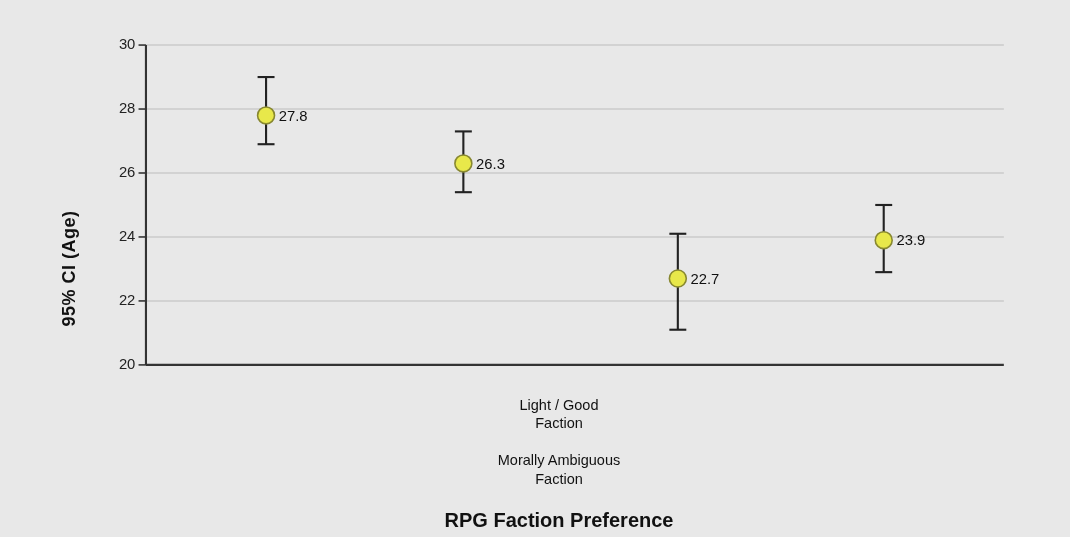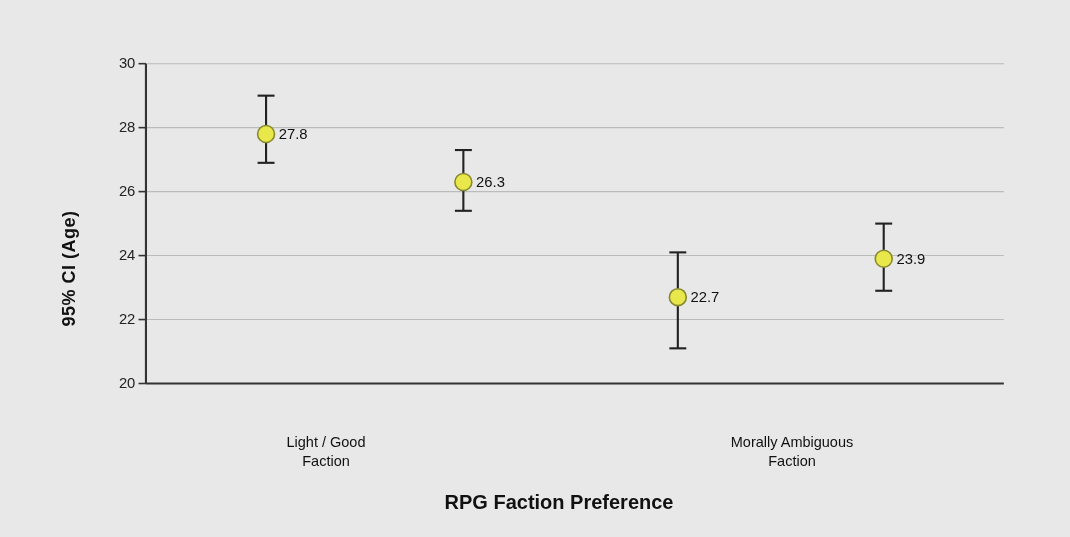--- a/index.html
+++ b/index.html
@@ -59,23 +59,24 @@
       overflow: visible;
     }
     .x-axis-area {
       display: flex;
       flex-direction: column;
       align-items: center;
       padding-top: 8px;
     }
     .x-labels {
       display: flex;
-      flex-direction: row;
+      flex-direction: column;
       width: 100%;
       justify-content: center;
+      gap: 18px;
     }
     .x-label {
       text-align: center;
       font-size: 14.5px;
       color: #111;
       line-height: 1.3;
       flex: 1;
     }
     .x-axis-title {
       font-size: 20px;

